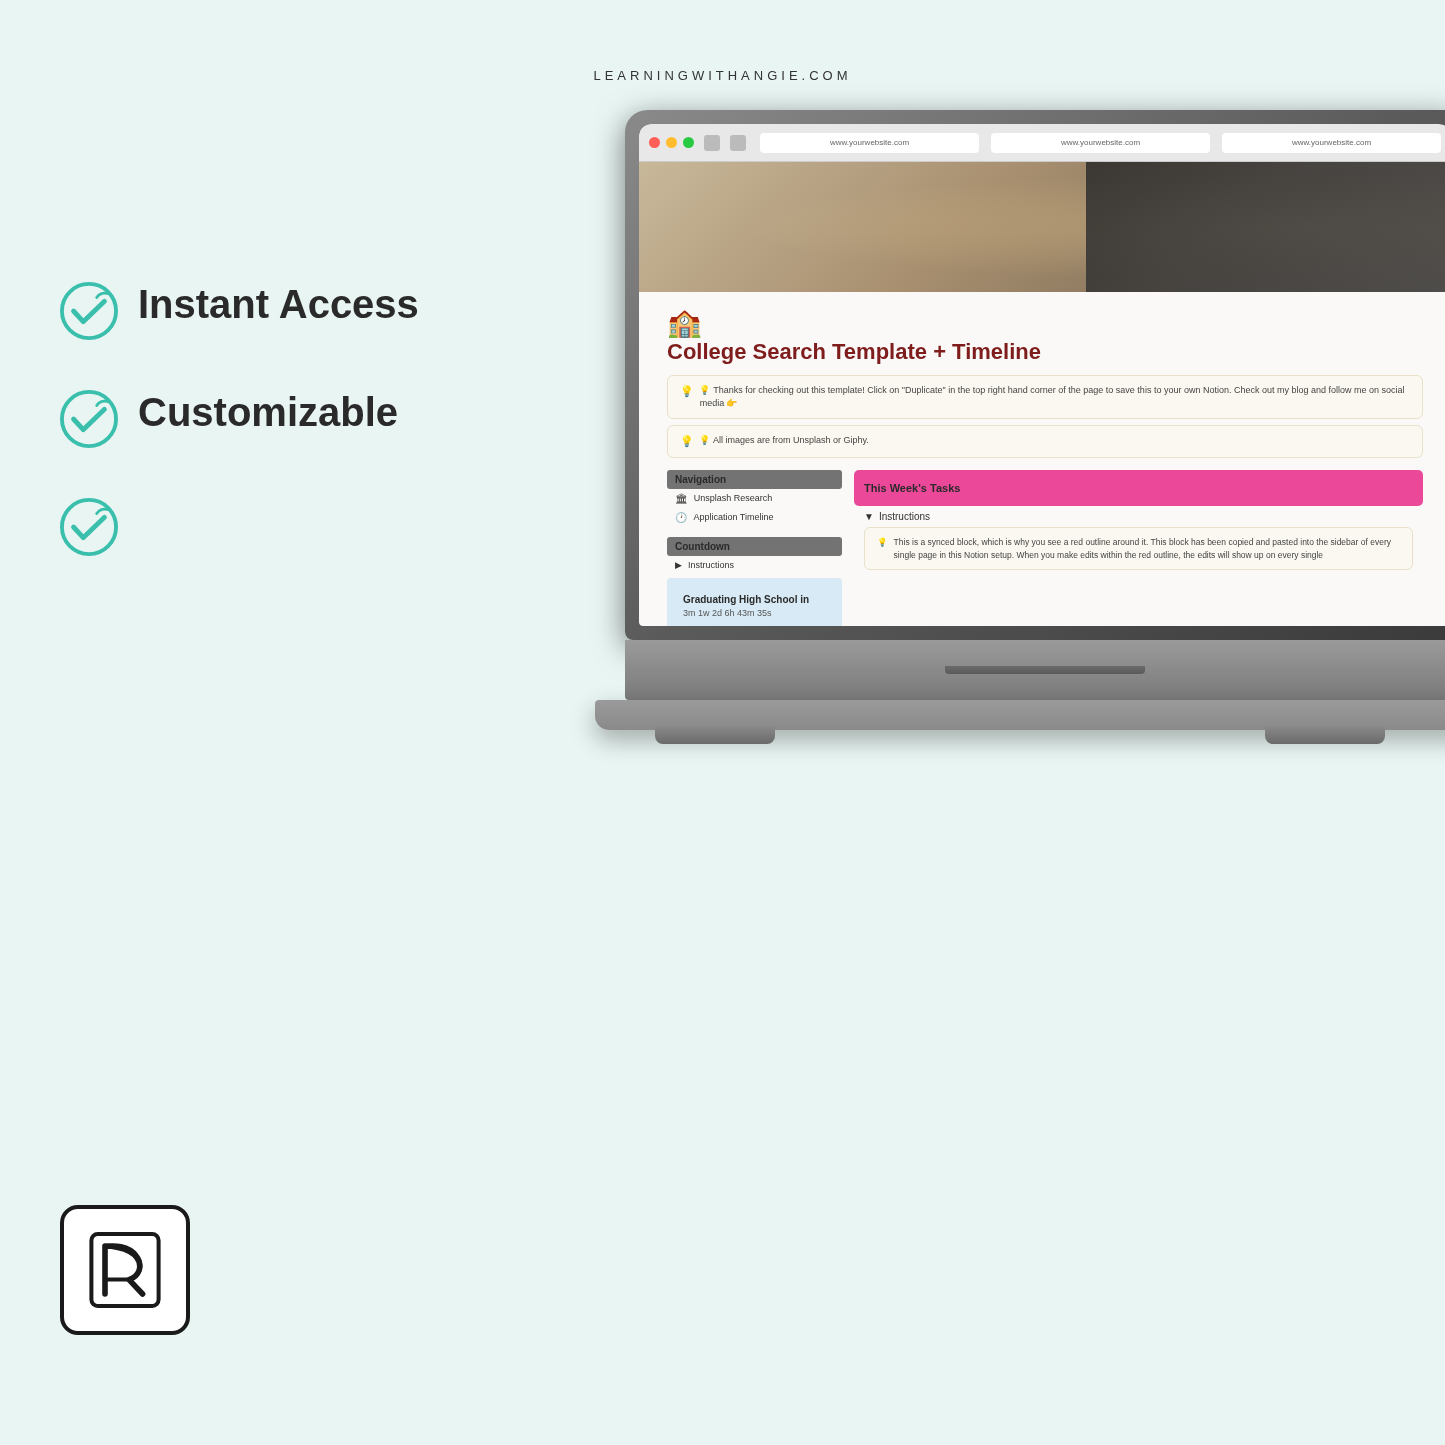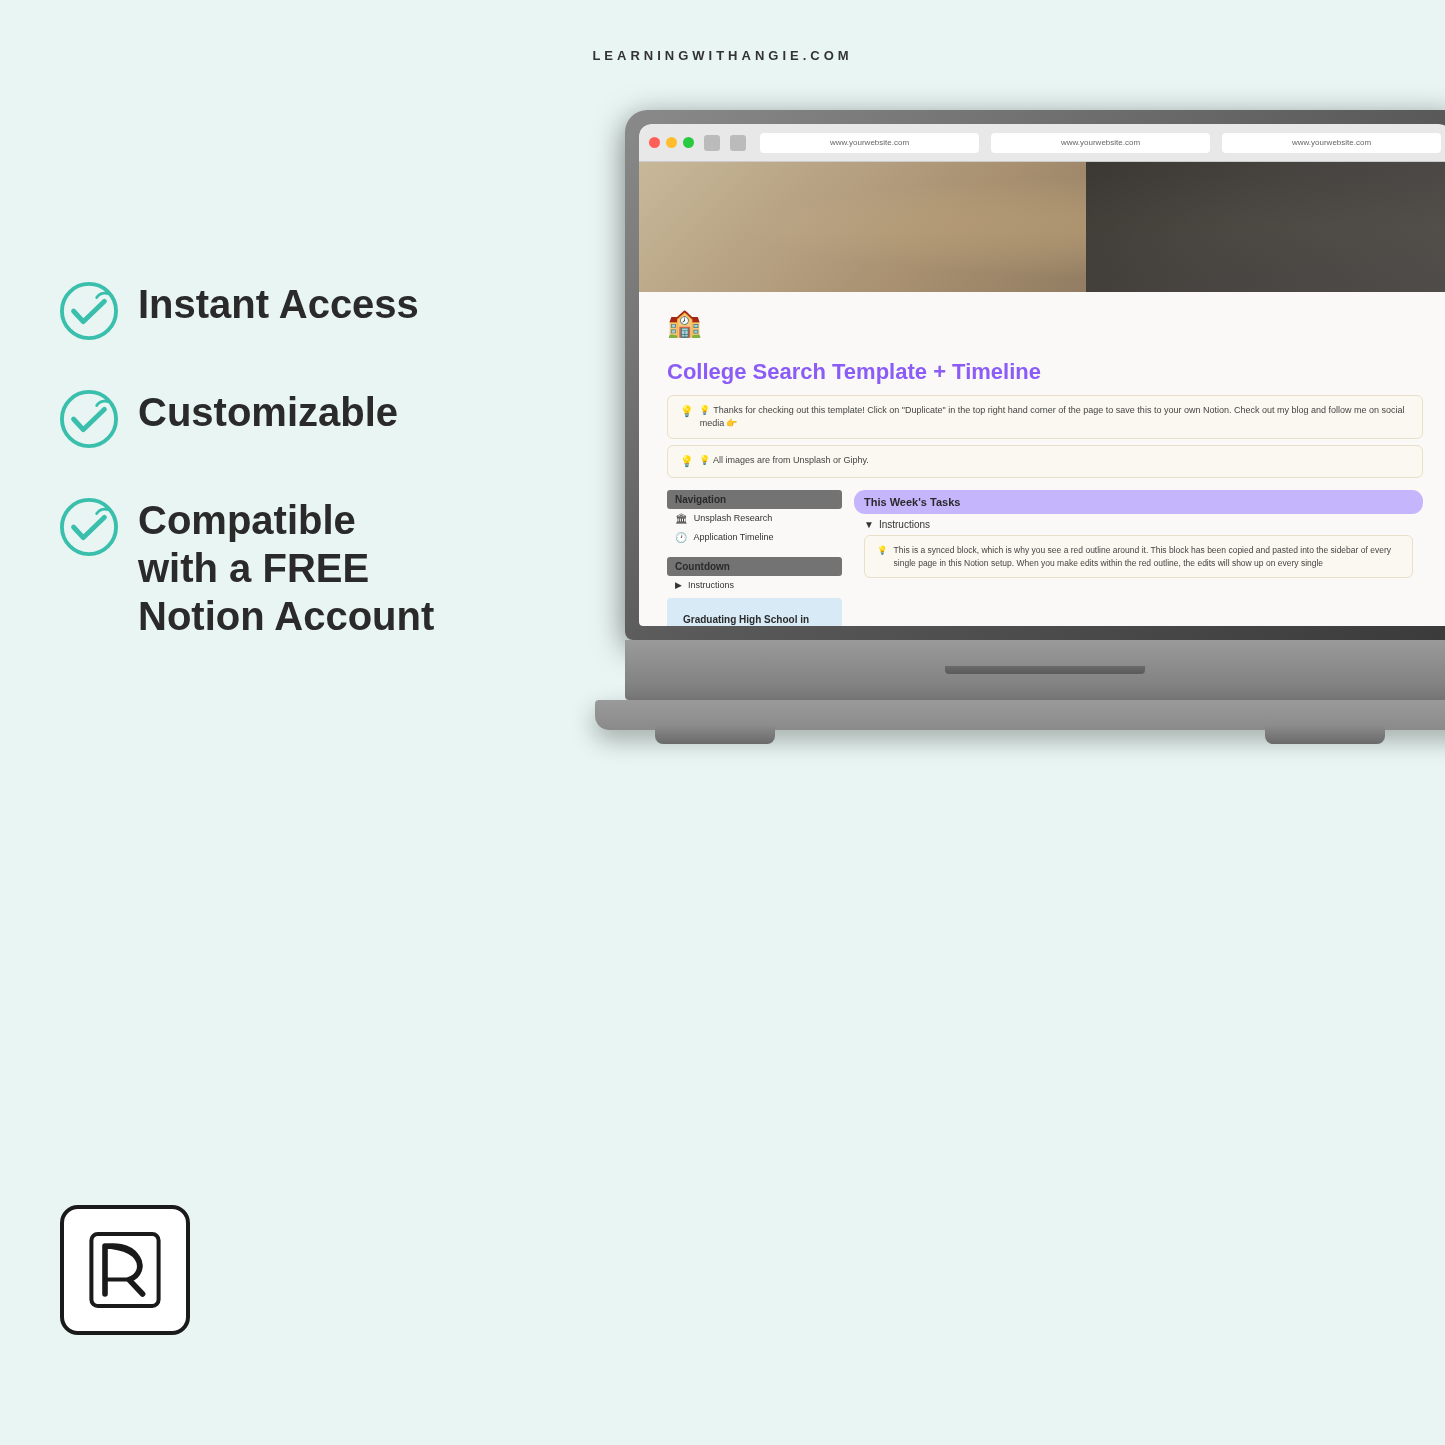--- a/index.html
+++ b/index.html
@@ -9,26 +9,26 @@
       height: 1445px;
       background-color: #e8f5f2;
       font-family: 'Georgia', serif;
       overflow: hidden;
       position: relative;
     }
 
     
     .header {
       text-align: center;
-      padding-top: 48px;
+      padding-top: 68px;
       letter-spacing: 4px;
       font-size: 13px;
       font-family: 'Arial', sans-serif;
       color: #333;
-      font-weight: 700;
+      font-weight: 400;
     }
 
     
     .features {
       position: absolute;
       left: 60px;
       top: 280px;
       display: flex;
       flex-direction: column;
       gap: 48px;
@@ -237,22 +237,22 @@
 
     .notion-icon {
       font-size: 28px;
       margin-top: 14px;
       display: block;
     }
 
     .notion-title {
       font-size: 22px;
       font-weight: 800;
-      color: #8b5cf6;
-      margin-top: 20px;
+      color: #7f1d1d;
+      margin-top: 0;
       font-family: 'Arial', sans-serif;
       line-height: 1.2;
     }
 
     .notion-callout {
       background: #faf8f0;
       border: 1px solid #e8e0c8;
       border-radius: 6px;
       padding: 8px 12px;
       margin-top: 10px;
@@ -327,26 +327,26 @@
       font-family: Arial, sans-serif;
       margin-top: 3px;
     }
 
     
     .notion-tasks {
       flex: 1;
     }
 
     .tasks-heading {
-      background: #c4b5fd;
-      padding: 6px 10px;
+      background: #ec4899;
+      padding: 12px 10px;
       font-weight: 700;
       font-size: 11px;
       color: #2a2a2a;
-      border-radius: 11px;
+      border-radius: 5px;
       font-family: Arial, sans-serif;
     }
 
     .task-toggle {
       display: flex;
       align-items: center;
       gap: 5px;
       padding: 5px 10px;
       font-size: 10px;
       color: #333;
@@ -399,23 +399,20 @@
     </svg>
     <span class="feature-text">Customizable</span>
   </div>
 
   <div class="feature-item">
     <svg class="check-svg" viewBox="0 0 60 60" fill="none" xmlns="http://www.w3.org/2000/svg">
       <circle cx="30" cy="30" r="28" stroke="#3bbfad" stroke-width="4" fill="none"></circle>
       <path d="M14 30 L24 41 L46 20" stroke="#3bbfad" stroke-width="5" stroke-linecap="round" stroke-linejoin="round" fill="none"></path>
       <path d="M38 16 Q42 10 50 12" stroke="#3bbfad" stroke-width="3" stroke-linecap="round" fill="none"></path>
     </svg>
-    <span class="feature-text" style="white-space: pre-line;">Compatible
-with a FREE
-Notion Account</span>
   </div>
 
 </div>
 
 <div class="notion-logo">
   <svg width="80" height="80" viewBox="0 0 100 100">
     <rect x="8" y="5" width="84" height="90" rx="8" fill="white"></rect>
     <rect x="8" y="5" width="84" height="90" rx="8" fill="none" stroke="#1a1a1a" stroke-width="5"></rect>
     <path d="M25 20 L25 80 M25 20 C25 20 55 20 65 35 C72 45 68 58 55 62 L72 80 M25 20 L25 80" stroke="#1a1a1a" stroke-width="7" stroke-linecap="round" stroke-linejoin="round" fill="none"></path>
     <path d="M25 20 C35 18 55 18 65 32 C74 44 68 58 55 62 L25 62" stroke="#1a1a1a" stroke-width="5" stroke-linecap="round" stroke-linejoin="round" fill="none"></path>

